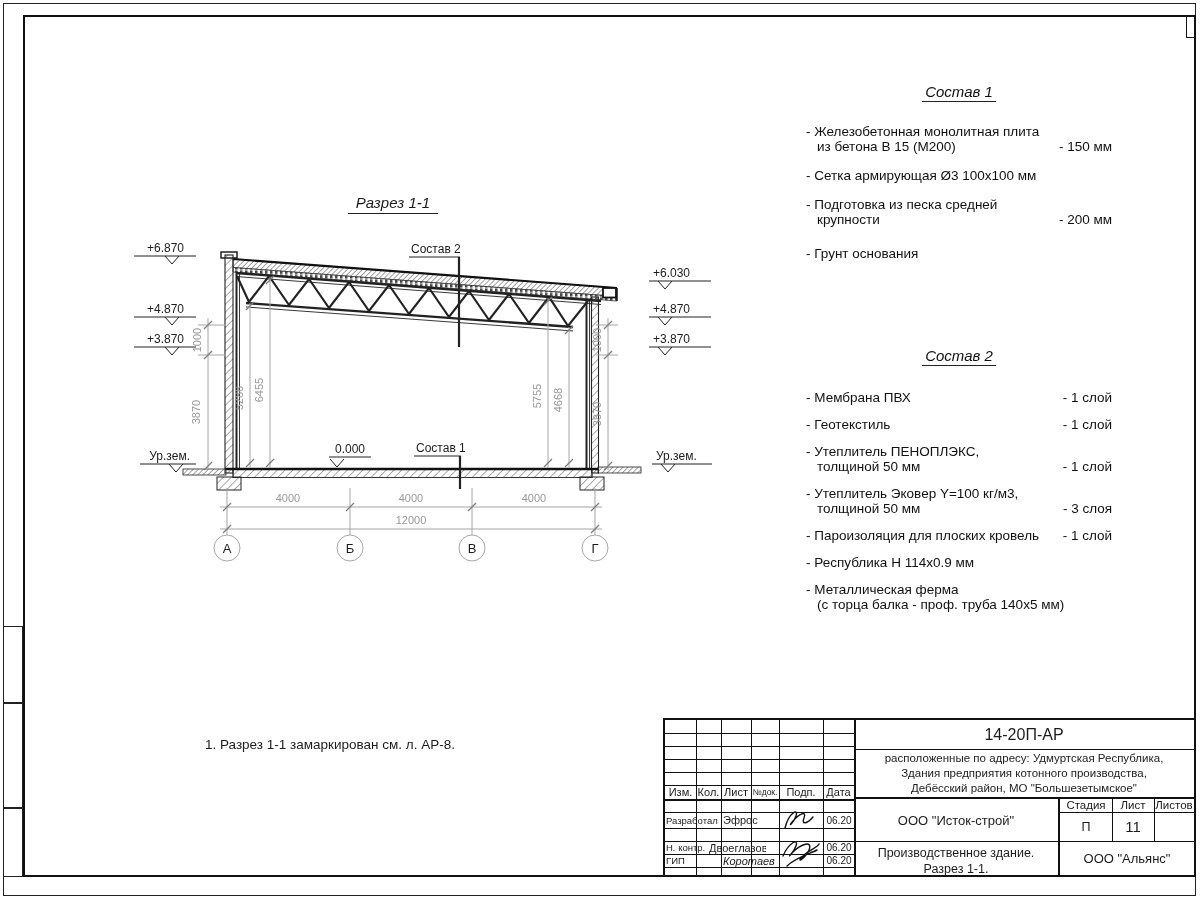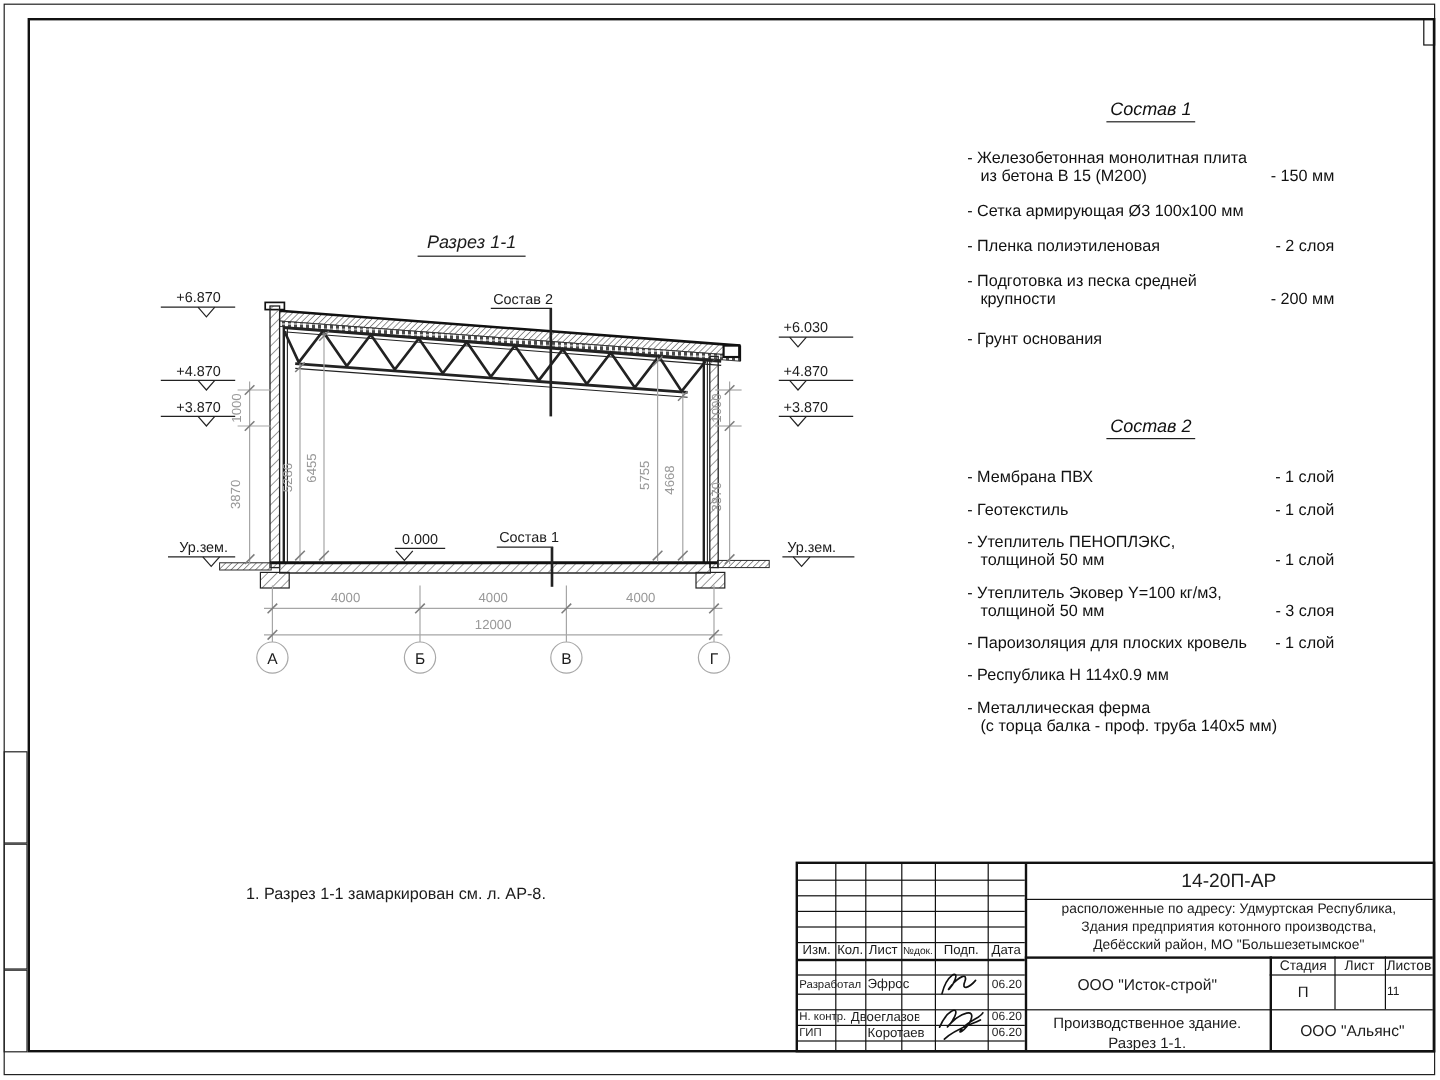--- a/index.html
+++ b/index.html
@@ -215,26 +215,20 @@
           <div class="l2">из бетона В 15 (М200)</div>
         </div>
       <div class="lv">- 150 мм</div>
     </div>
     <div class="li" style="margin-bottom:14px;">
       <div class="lt">
           <div class="l1">- Сетка армирующая Ø3 100х100 мм</div>
         </div>
 
     </div>
-    <div class="li" style="margin-bottom:14px;">
-      <div class="lt">
-          <div class="l1">- Пленка полиэтиленовая</div>
-        </div>
-      <div class="lv">-  2 слоя</div>
-    </div>
     <div class="li" style="margin-bottom:19px;">
       <div class="lt">
           <div class="l1">- Подготовка из песка средней</div>
           <div class="l2">крупности</div>
         </div>
       <div class="lv">- 200 мм</div>
     </div>
     <div class="li">
       <div class="lt">
           <div class="l1">- Грунт основания</div>
@@ -330,21 +324,21 @@
     <div class="cell" style="left:114px;top:65px;width:44px;height:14px;">Подп.</div>
     <div class="cell" style="left:158px;top:65px;width:31px;height:14px;">Дата</div>
 
     <div class="cell" style="left:1px;top:92px;width:55px;height:16px;justify-content:flex-start;font-size:9.5px;">Разработал</div>
     <div class="cell" style="left:58px;top:92px;width:55px;height:16px;justify-content:flex-start;">Эфрос</div>
     <div class="cell" style="left:159px;top:92px;width:30px;height:16px;font-size:10px;">06.20</div>
     <div class="cell" style="left:1px;top:121px;width:55px;height:13px;justify-content:flex-start;font-size:9.5px;text-align:center;">Н. контр.</div>
     <div class="cell" style="left:44px;top:121px;width:57px;height:13px;justify-content:flex-start;">Двоеглазов</div>
     <div class="cell" style="left:159px;top:121px;width:30px;height:13px;font-size:10px;">06.20</div>
     <div class="cell" style="left:1px;top:134px;width:55px;height:13px;justify-content:flex-start;font-size:9.5px;">ГИП</div>
-    <div class="cell" style="left:58px;top:134px;width:57px;height:13px;justify-content:flex-start;">Коротаев</div>
+    <div class="cell" style="left:58px;top:134px;width:57px;height:13px;justify-content:flex-start;font-style:italic;">Коротаев</div>
     <div class="cell" style="left:159px;top:134px;width:30px;height:13px;font-size:10px;">06.20</div>
 
     <svg class="abs" style="left:114px;top:84px;" width="44" height="70" viewBox="0 0 44 70">
       <g stroke="#111" stroke-width="1.4" fill="none" stroke-linecap="round">
         <path d="M6,24 C10,8 20,4 17,12 C14,20 8,24 14,17 C20,10 28,6 25,14 C22,21 28,20 34,13"></path>
         <path d="M4,52 C10,38 20,34 17,42 C14,50 6,56 14,48 C22,40 34,36 30,46 C26,55 16,60 24,52 C30,46 38,44 40,40 M8,62 C16,54 30,50 38,46"></path>
       </g>
     </svg>
 
     <div class="cell" style="left:189px;top:0;width:340px;height:29px;font-size:16px;">14-20П-АР</div>
@@ -359,19 +353,19 @@
 
     <div class="abs" style="left:189px;top:125px;width:204px;text-align:center;font-size:12.5px;line-height:16px;">
       <div>Производственное здание.</div>
       <div>Разрез 1-1.</div>
     </div>
 
     <div class="cell" style="left:395px;top:77px;width:52px;height:15px;font-size:11.5px;">Стадия</div>
     <div class="cell" style="left:447px;top:77px;width:42px;height:15px;font-size:11.5px;">Лист</div>
     <div class="cell" style="left:489px;top:77px;width:40px;height:15px;font-size:11.5px;">Листов</div>
     <div class="cell" style="left:395px;top:92px;width:52px;height:29px;font-size:12.5px;">П</div>
-    <div class="cell" style="left:447px;top:92px;width:42px;height:29px;font-size:10px;margin-left:28px;">11</div>
+    <div class="cell" style="left:447px;top:92px;width:42px;height:29px;font-size:15px;">11</div>
     <div class="cell" style="left:489px;top:92px;width:40px;height:29px;font-size:12.5px;"></div>
 
     <div class="cell" style="left:395px;top:121px;width:134px;height:34px;font-size:13px;">ООО "Альянс"</div>
   </div>
 
 </div>
 
 </body></html>

